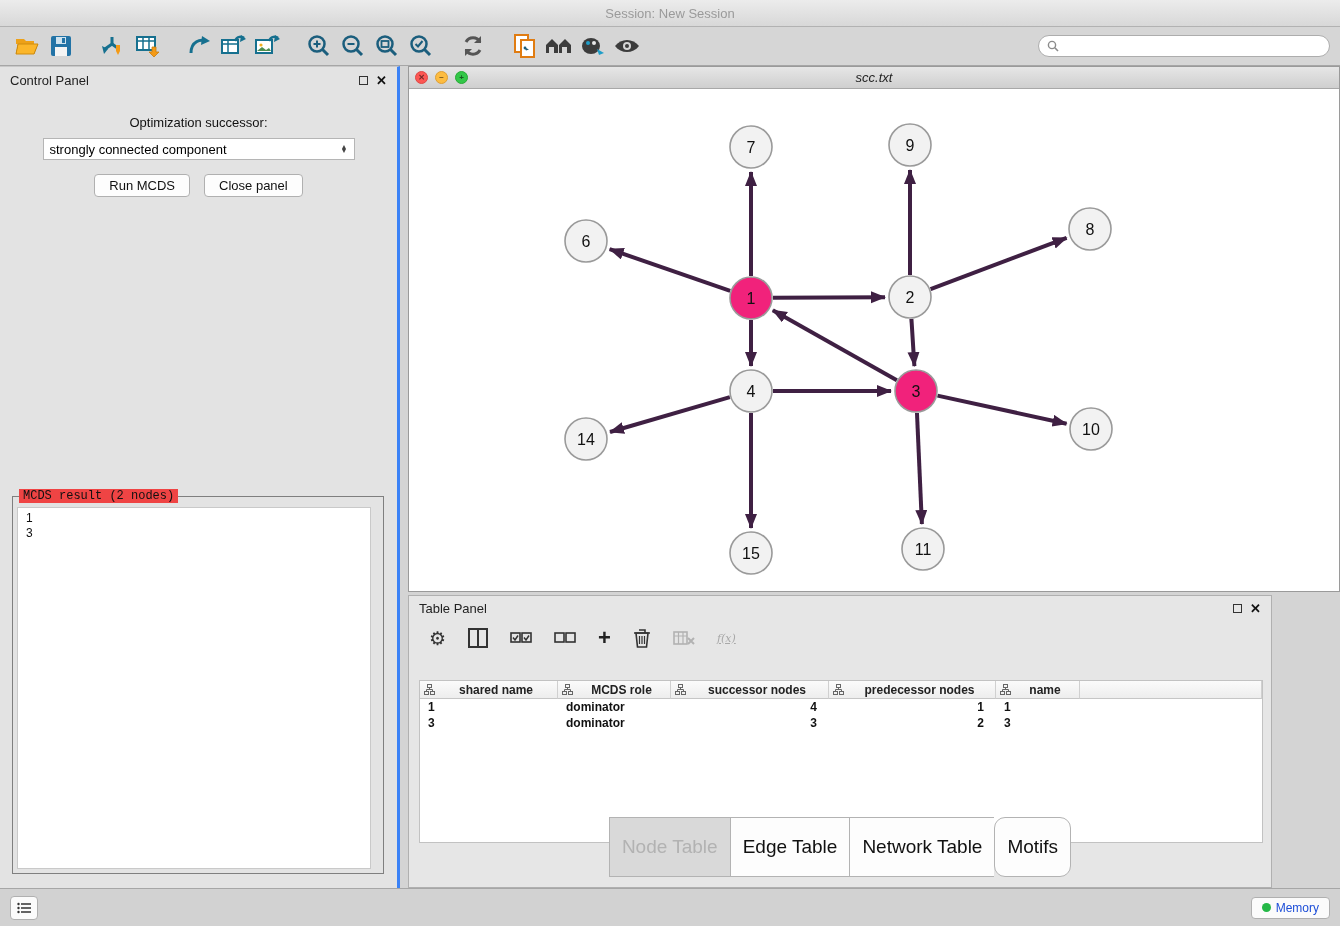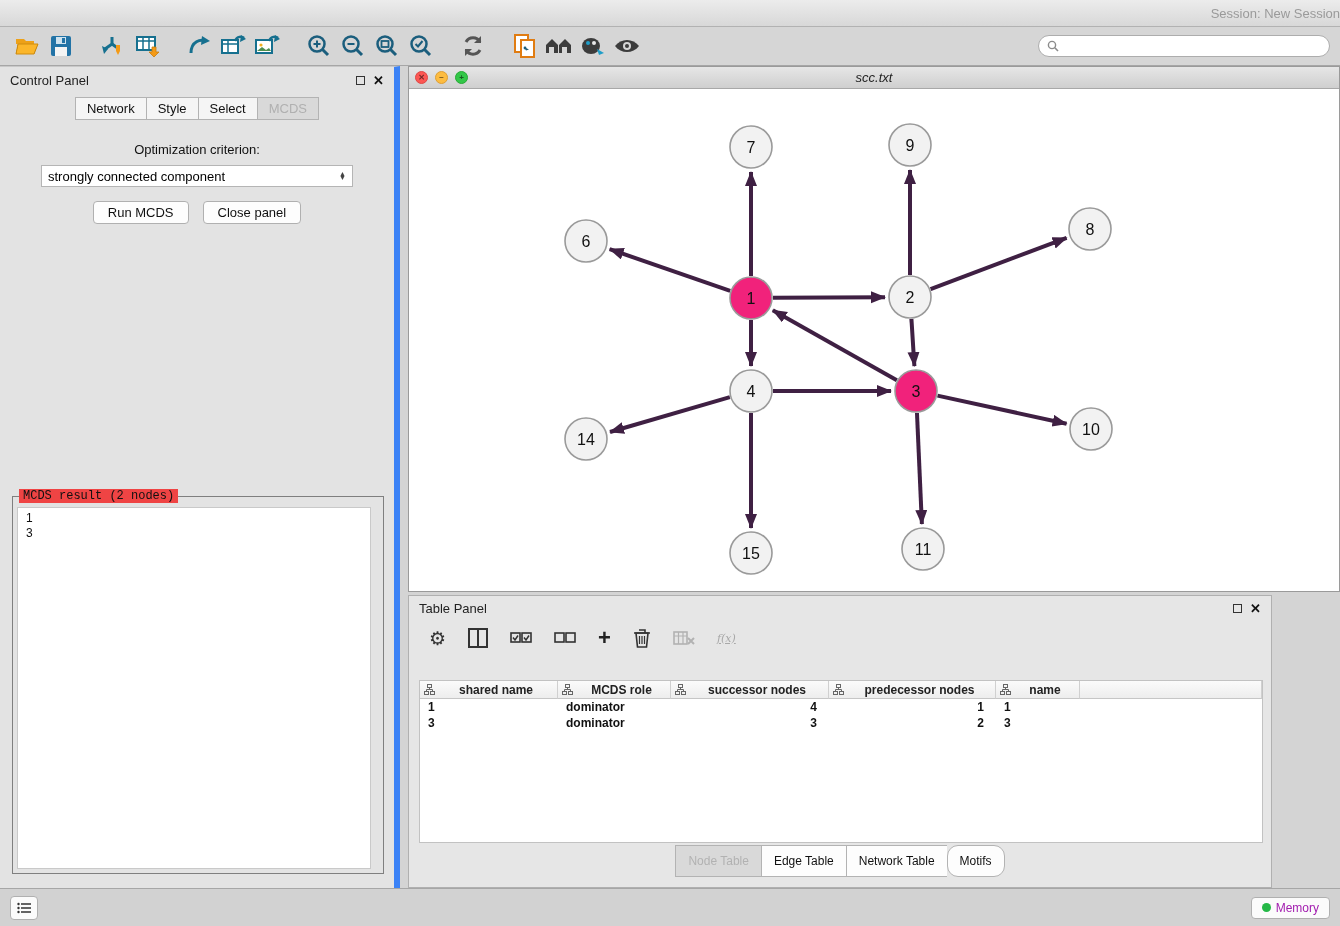--- a/index.html
+++ b/index.html
@@ -4,39 +4,39 @@
 <style>
   * { box-sizing: border-box; margin: 0; padding: 0; }
   html,body { width:1340px; height:926px; }
   body { font-family: "Liberation Sans", sans-serif; background:#d4d4d4; position:relative; overflow:hidden; }
 
   .window { position:absolute; inset:0; background:#d4d4d4; }
 
   
   .titlebar { position:absolute; left:0; top:0; right:0; height:27px;
     background:linear-gradient(#ececec,#d8d8d8); border-bottom:1px solid #b2b2b2;
-    display:flex; align-items:center; justify-content:flex-end;
+    display:flex; align-items:center; justify-content:center;
     font-size:13px; color:#9a9a9a; }
 
   
   .toolbar { position:absolute; left:0; top:27px; right:0; height:39px;
     background:#d6d6d6; border-bottom:1px solid #a6a6a6;
     display:flex; align-items:center; padding:0 10px; }
   .tbicon { width:34px; height:32px; display:flex; align-items:center; justify-content:center;
     border-radius:4px; cursor:default; }
   .tbgap { width:18px; }
   .search-field { margin-left:auto; width:292px; height:22px; background:#fff;
     border:1px solid #adadad; border-radius:12px; display:flex; align-items:center;
     padding:0 8px; gap:5px; }
   .search-field input { border:none; outline:none; flex:1; font-size:12px; background:transparent;
     font-family:"Liberation Sans", sans-serif; }
 
   
   .control-panel { position:absolute; left:0; top:66px; width:400px; height:822px;
-    background:#e3e3e3; border-right:6px solid #3b82f6; border-top:1px solid #c8c8c8; }
+    background:#e3e3e3; border-right:3px solid #3b82f6; border-top:1px solid #c8c8c8; }
   .cp-header { height:26px; display:flex; align-items:center; padding:0 10px; font-size:13px; color:#222; }
   .panel-controls { margin-left:auto; display:flex; gap:8px; align-items:center; }
   .float-box { width:9px; height:9px; border:1.5px solid #333; display:inline-block; }
   .close-x { font-size:13px; font-weight:bold; color:#111; line-height:1; }
   .cp-tabs { display:flex; justify-content:center; margin-top:4px; }
   .tab { font-size:13px; padding:3px 11px; background:#f5f5f5; border:1px solid #b3b3b3;
     border-right:none; color:#111; }
   .tab:last-child { border-right:1px solid #b3b3b3; }
   .tab.active { background:#d9d9d9; color:#b0b0b0; }
   .cp-opt-label { text-align:center; margin-top:22px; font-size:13px; color:#111; }
@@ -82,32 +82,32 @@
     border:1px solid #c2c2c2; overflow:hidden; }
   .tgrid { display:grid; grid-template-columns:138px 113px 158px 167px 84px 1fr;font-weight:bold; }
   .th { height:18px; background:linear-gradient(#fbfbfb,#ededed); border-right:1px solid #d0d0d0;
     border-bottom:1px solid #c6c6c6; display:flex; align-items:center; font-size:12px; color:#222; }
   .th .lbl { flex:1; text-align:center; }
   .sort-ic { margin-left:4px; flex:0 0 auto; }
   .td { height:16px; font-size:12px; color:#111; display:flex; align-items:center;
     padding:0 8px; background:#fff; }
   .td.right { justify-content:flex-end; padding-right:12px; }
   .tp-tabs { position:absolute; left:0; right:0; bottom:10px; display:flex; justify-content:center; }
-  .tp-tab { font-size:12px; padding:8px 12px; background:#fdfdfd; border:1px solid #b3b3b3;
+  .tp-tab { font-size:19px; padding:18px 12px; background:#fdfdfd; border:1px solid #b3b3b3;
     border-right:none; color:#111; }
   .tp-tab:last-child { border-right:1px solid #b3b3b3;border-radius:11px; }
   .tp-tab.active { background:#d9d9d9; color:#b2b2b2; }
 
   
   .statusbar { position:absolute; left:0; bottom:0; right:0; height:38px; background:#d2d2d2;
     border-top:1px solid #a6a6a6; display:flex; align-items:center; padding:0 10px; }
   .status-btn { width:28px; height:24px; background:#fbfbfb; border:1px solid #b0b0b0;
     border-radius:4px; display:flex; align-items:center; justify-content:center; }
   .memory-btn { margin-left:auto; height:22px; background:#fbfbfb; border:1px solid #b0b0b0;
-    border-radius:4px; display:flex; align-items:center; gap:5px; padding:0 10px; font-size:12px; color:#a21caf; }
+    border-radius:4px; display:flex; align-items:center; gap:5px; padding:0 10px; font-size:12px; color:#1d4ed8; }
   .mem-dot { width:9px; height:9px; border-radius:50%; background:#25b847; }
 
   .gear-glyph { font-size:19px; color:#333; }
   .plus-glyph { font-size:22px; font-weight:bold; color:#222; line-height:1; }
 </style>
 </head>
 <body>
 
 <div class="window">
 
@@ -251,28 +251,22 @@
   </div>
 
   <div class="control-panel">
     <div class="cp-header">
       <span>Control Panel</span>
       <span class="panel-controls">
         <span class="float-box"></span>
         <span class="close-x">✕</span>
       </span>
     </div>
-    <div class="cp-tabs">
-      <div class="tab">Network</div>
-      <div class="tab">Style</div>
-      <div class="tab">Select</div>
-      <div class="tab active">MCDS</div>
-    </div>
-
-    <div class="cp-opt-label">Optimization criterion:</div>
+
+    <div class="cp-opt-label">Optimization successor:</div>
 
     <div class="cp-select">
       <span>strongly connected component</span>
       <span class="arrows">
           <span>▲</span>
           <span>▼</span>
         </span>
     </div>
 
     <div class="cp-buttons">

